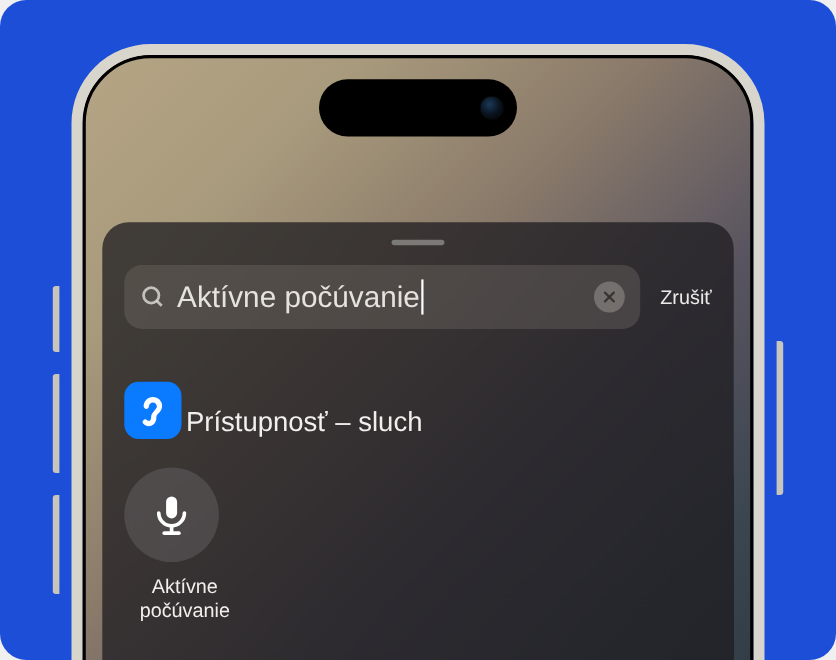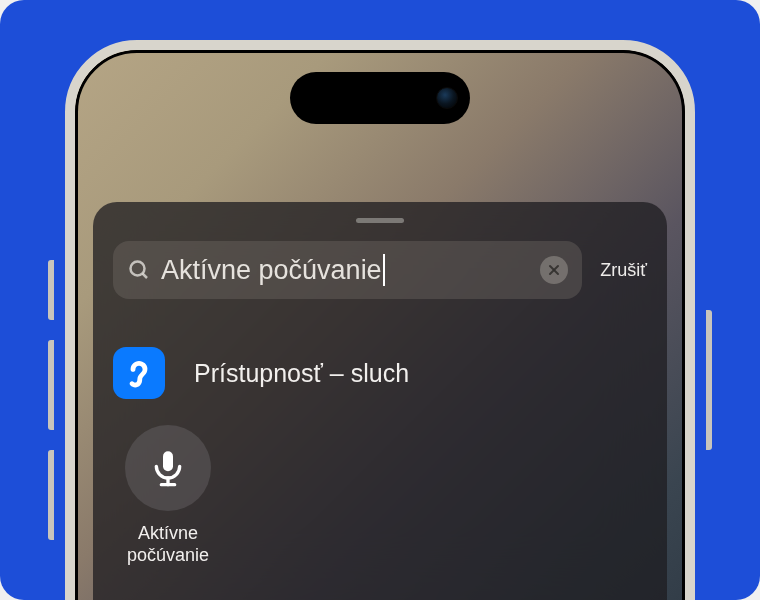--- a/index.html
+++ b/index.html
@@ -192,22 +192,22 @@
       color: rgba(248, 246, 243, 0.95);
       font-weight: 400;
     }
     
     .result-section {
       margin-top: 48px;
     }
     
     .result-header {
       display: flex;
-      align-items: center;
-      gap: 29px;
+      align-items: flex-end;
+      gap: 4px;
       margin-bottom: 26px;
     }
     
     .app-icon {
       width: 52px;
       height: 52px;
       background: #0a7aff;
       border-radius: 13px;
       display: flex;
       align-items: center;
@@ -222,21 +222,20 @@
     
     .result-title {
       font-size: 25px;
       color: rgba(252, 250, 248, 0.95);
       font-weight: 500;
     }
     
     .result-item {
       display: flex;
       flex-direction: column;
-      align-items: center;
       width: 110px;
       gap: 12px;
     }
     
     .result-circle {
       width: 86px;
       height: 86px;
       background: rgba(110, 108, 110, 0.4);
       border-radius: 50%;
       display: flex;

